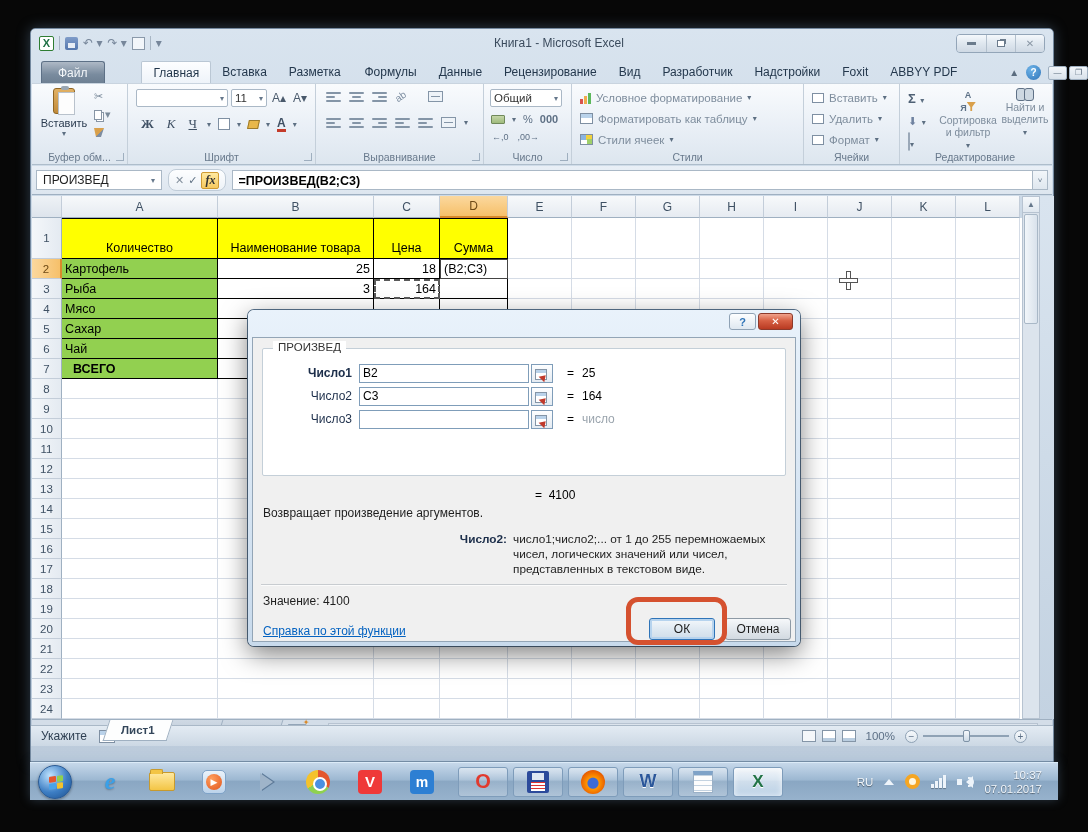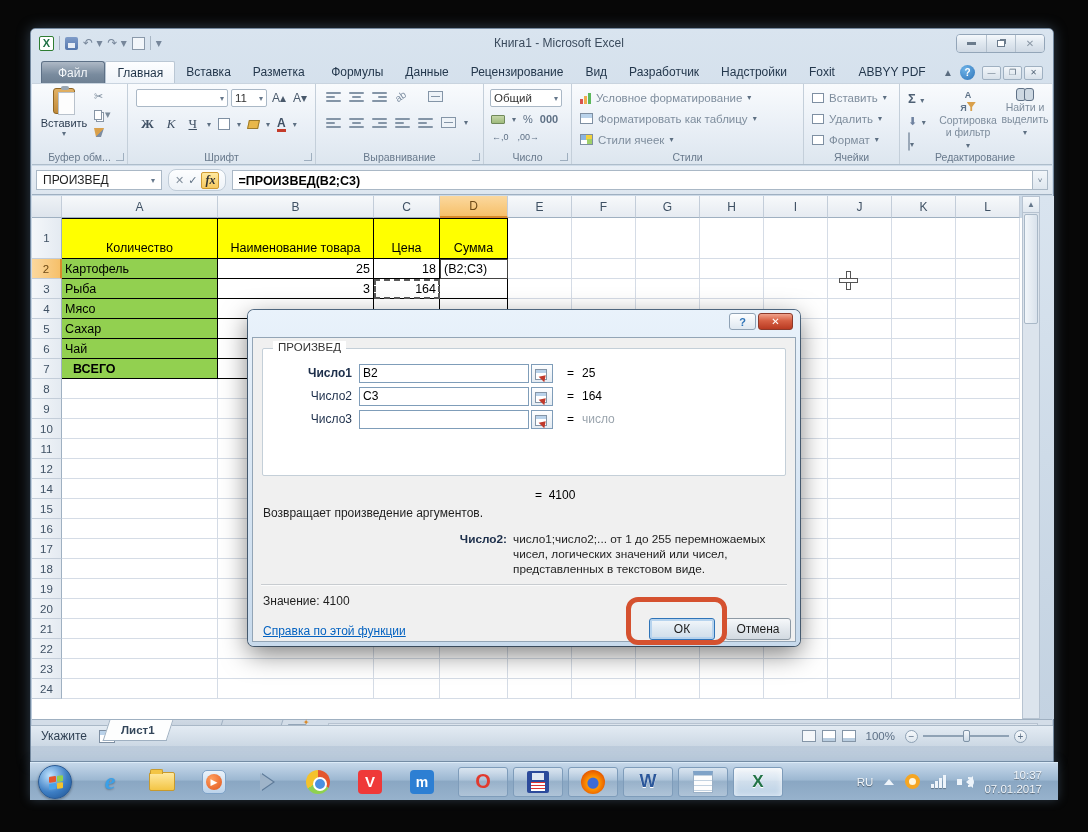--- a/index.html
+++ b/index.html
@@ -25,21 +25,21 @@
   .title{flex:1;text-align:center;font-size:12px;color:#3b4b5d;white-space:nowrap;}
   .winbtns{display:flex;margin-right:8px;border:1px solid #93a5b8;border-radius:4px;overflow:hidden;}
   .wbtn{width:29px;height:17px;background:linear-gradient(#f4f8fc,#dfe7ef 50%,#cfd9e4);
         display:flex;align-items:center;justify-content:center;border-left:1px solid #b3c0cd;}
   .wbtn:first-child{border-left:none;}
   .wbtn .mini{width:9px;height:3px;background:#6b7b8c;}
   .wbtn .rest{width:8px;height:7px;border:1px solid #6b7b8c;background:#fff;box-shadow:2px -2px 0 -1px #6b7b8c;}
   .wbtn .x{font-size:10px;color:#8a97a5;font-weight:bold;}
 
   
-  .tabrow{position:absolute;left:0;top:28px;right:0;height:26px;display:flex;align-items:flex-end;}
+  .tabrow{position:absolute;left:0;top:28px;right:0;height:26px;display:flex;align-items:flex-end;gap:36px;}
   .filetab{margin-left:10px;padding:0 16px;height:22px;line-height:22px;font-size:12px;color:#f4f7fa;
            background:linear-gradient(#aeb9c6,#798b9e 60%,#6e8093);border:1px solid #5d7086;border-bottom:none;
            border-radius:3px 3px 0 0;}
   .rtab{padding:0 11px;height:22px;line-height:22px;font-size:12px;color:#243适;color:#24384d;}
   .rtab.active{background:linear-gradient(#fdfeff,#eef3f9);border:1px solid #bac7d4;border-bottom:none;
                border-radius:2px 2px 0 0;color:#1f3348;padding-left:12px;}
   .tabrow-right{margin-left:auto;display:flex;align-items:center;gap:7px;padding-right:10px;padding-bottom:3px;}
   .caret-ic{font-size:10px;color:#5a6c7f;}
   .help-ic{width:15px;height:15px;border-radius:50%;background:radial-gradient(circle at 35% 30%,#6db3e8,#2f74b8);
            color:#fff;font-size:10px;font-weight:bold;text-align:center;line-height:15px;}
@@ -740,20 +740,35 @@
           <div class="cell" style="width: 64px; height: 20px;"></div>
           <div class="cell" style="width: 64px; height: 20px;"></div>
           <div class="cell" style="width: 64px; height: 20px;"></div>
           <div class="cell" style="width: 64px; height: 20px;"></div>
           <div class="cell" style="width: 64px; height: 20px;"></div>
           <div class="cell" style="width: 64px; height: 20px;"></div>
           <div class="cell" style="width: 64px; height: 20px;"></div>
           <div class="cell" style="width: 64px; height: 20px;"></div>
         </div>
         <div class="grow" style="height: 20px;">
+          <div class="rn" style="height: 20px;">13</div>
+          <div class="cell" style="width: 156px; height: 20px;"></div>
+          <div class="cell" style="width: 156px; height: 20px;"></div>
+          <div class="cell" style="width: 66px; height: 20px;"></div>
+          <div class="cell" style="width: 68px; height: 20px;"></div>
+          <div class="cell" style="width: 64px; height: 20px;"></div>
+          <div class="cell" style="width: 64px; height: 20px;"></div>
+          <div class="cell" style="width: 64px; height: 20px;"></div>
+          <div class="cell" style="width: 64px; height: 20px;"></div>
+          <div class="cell" style="width: 64px; height: 20px;"></div>
+          <div class="cell" style="width: 64px; height: 20px;"></div>
+          <div class="cell" style="width: 64px; height: 20px;"></div>
+          <div class="cell" style="width: 64px; height: 20px;"></div>
+        </div>
+        <div class="grow" style="height: 20px;">
           <div class="rn" style="height: 20px;">14</div>
           <div class="cell" style="width: 156px; height: 20px;"></div>
           <div class="cell" style="width: 156px; height: 20px;"></div>
           <div class="cell" style="width: 66px; height: 20px;"></div>
           <div class="cell" style="width: 68px; height: 20px;"></div>
           <div class="cell" style="width: 64px; height: 20px;"></div>
           <div class="cell" style="width: 64px; height: 20px;"></div>
           <div class="cell" style="width: 64px; height: 20px;"></div>
           <div class="cell" style="width: 64px; height: 20px;"></div>
           <div class="cell" style="width: 64px; height: 20px;"></div>

